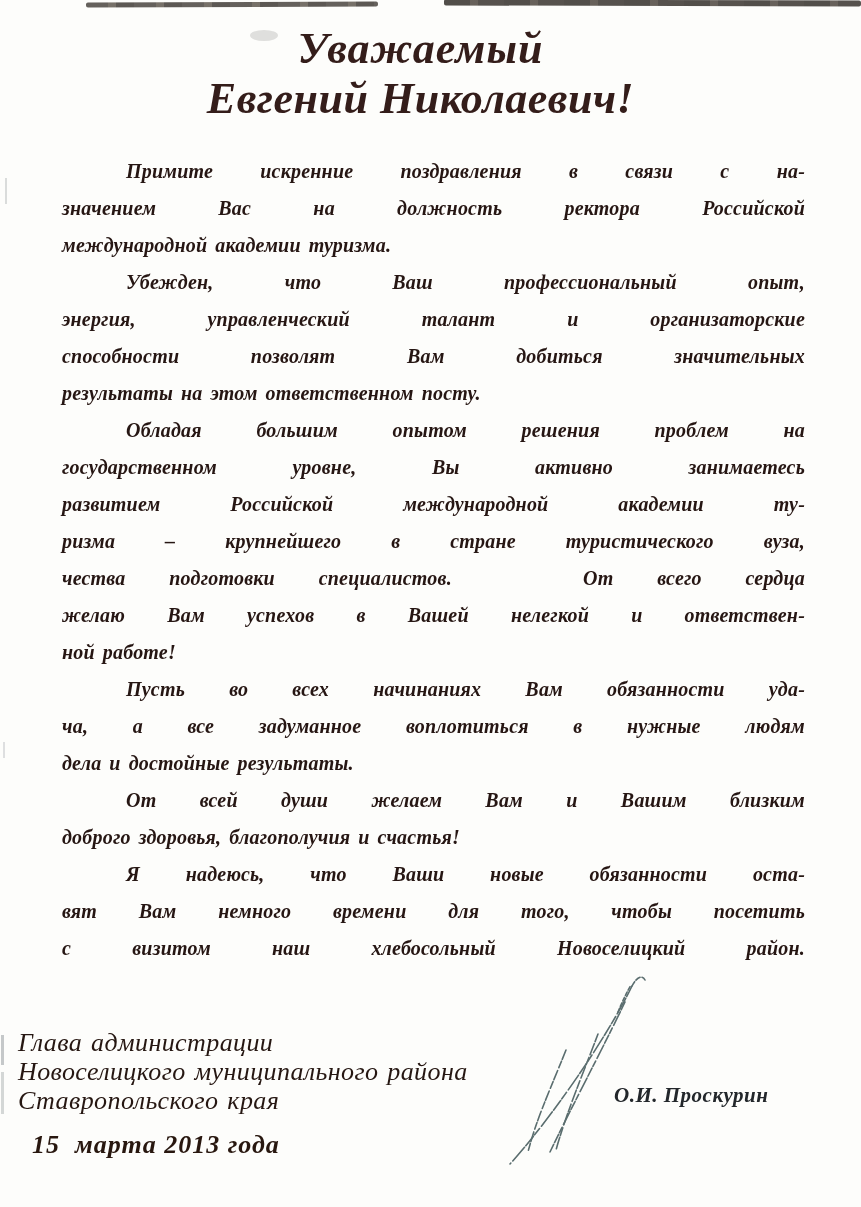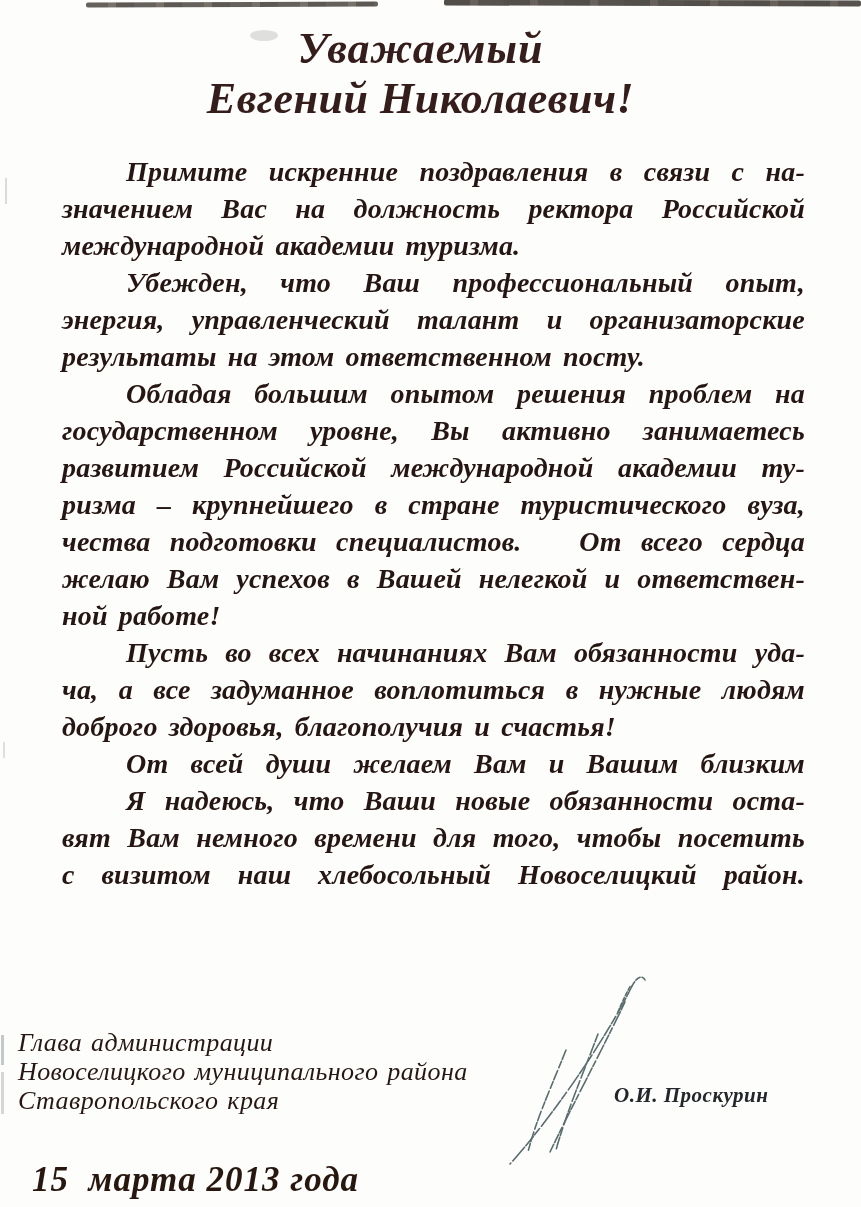--- a/index.html
+++ b/index.html
@@ -37,21 +37,21 @@
     margin:0;padding:24px 48px 0 28px;
     text-align:center;
     font-size:44px;line-height:50px;
     font-weight:bold;font-style:italic;
     color:#341d1a;letter-spacing:1px;
   }
   .title .t2{letter-spacing:0.5px;}
   
   .letter-body{
     margin:29px 56px 0 62px;
-    font-size:28px;line-height:37px;
+    font-size:20px;line-height:37px;
     font-weight:bold;font-style:italic;
     color:#261613;
   }
   .para{margin:0;}
   .line{
     text-align:justify;
     text-align-last:justify;
     height:37px;
     letter-spacing:0.2px;
   }
@@ -59,22 +59,22 @@
   .line.endline{text-align-last:left;word-spacing:0.14em;}
   
   .sig-block{
     position:absolute;left:18px;top:1028px;
     font-size:26px;line-height:29px;
     font-weight:normal;font-style:italic;
     color:#261712;letter-spacing:0.4px;word-spacing:2px;
     white-space:nowrap;
   }
   .letter-date{
-    position:absolute;left:32px;top:1160px;
-    font-size:35px;font-weight:bold;font-style:italic;
+    position:absolute;left:32px;top:1130px;
+    font-size:26px;font-weight:bold;font-style:italic;
     color:#28170f;letter-spacing:1px;white-space:nowrap;
   }
   .signer-name{
     position:absolute;left:614px;top:1083px;
     font-size:21px;font-weight:bold;font-style:italic;
     color:#23272b;letter-spacing:0.5px;white-space:nowrap;
   }
   .signature-svg{position:absolute;left:470px;top:972px;width:180px;height:200px;}
 </style>
 </head>
@@ -97,38 +97,40 @@
 
   <div class="letter-body">
       <div class="para">
         <div class="line first">Примите искренние поздравления в связи с на-</div>
         <div class="line">значением Вас на должность ректора Российской</div>
         <div class="line endline">международной академии туризма.</div>
       </div>
       <div class="para">
         <div class="line first">Убежден, что Ваш профессиональный опыт,</div>
         <div class="line">энергия, управленческий талант и организаторские</div>
+        <div class="line">способности позволят Вам добиться значительных</div>
         <div class="line endline">результаты на этом ответственном посту.</div>
       </div>
       <div class="para">
         <div class="line first">Обладая большим опытом решения проблем на</div>
         <div class="line">государственном уровне, Вы активно занимаетесь</div>
         <div class="line">развитием Российской международной академии ту-</div>
         <div class="line">ризма – крупнейшего в стране туристического вуза,</div>
         <div class="line">чества подготовки специалистов.&nbsp;&nbsp; От всего сердца</div>
         <div class="line">желаю Вам успехов в Вашей нелегкой и ответствен-</div>
         <div class="line endline">ной работе!</div>
       </div>
       <div class="para">
         <div class="line first">Пусть во всех начинаниях Вам обязанности уда-</div>
         <div class="line">ча, а все задуманное воплотиться в нужные людям</div>
+        <div class="line endline">дела и достойные результаты.</div>
       </div>
       <div class="para">
+        <div class="line first">От всей души желаем Вам и Вашим близким</div>
         <div class="line endline">доброго здоровья, благополучия и счастья!</div>
-        <div class="line first">От всей души желаем Вам и Вашим близким</div>
       </div>
       <div class="para">
         <div class="line first">Я надеюсь, что Ваши новые обязанности оста-</div>
         <div class="line">вят Вам немного времени для того, чтобы посетить</div>
         <div class="line">с визитом наш хлебосольный Новоселицкий район.</div>
       </div>
     </div>
 
   <div class="sig-block">
     <div>Глава администрации</div>

